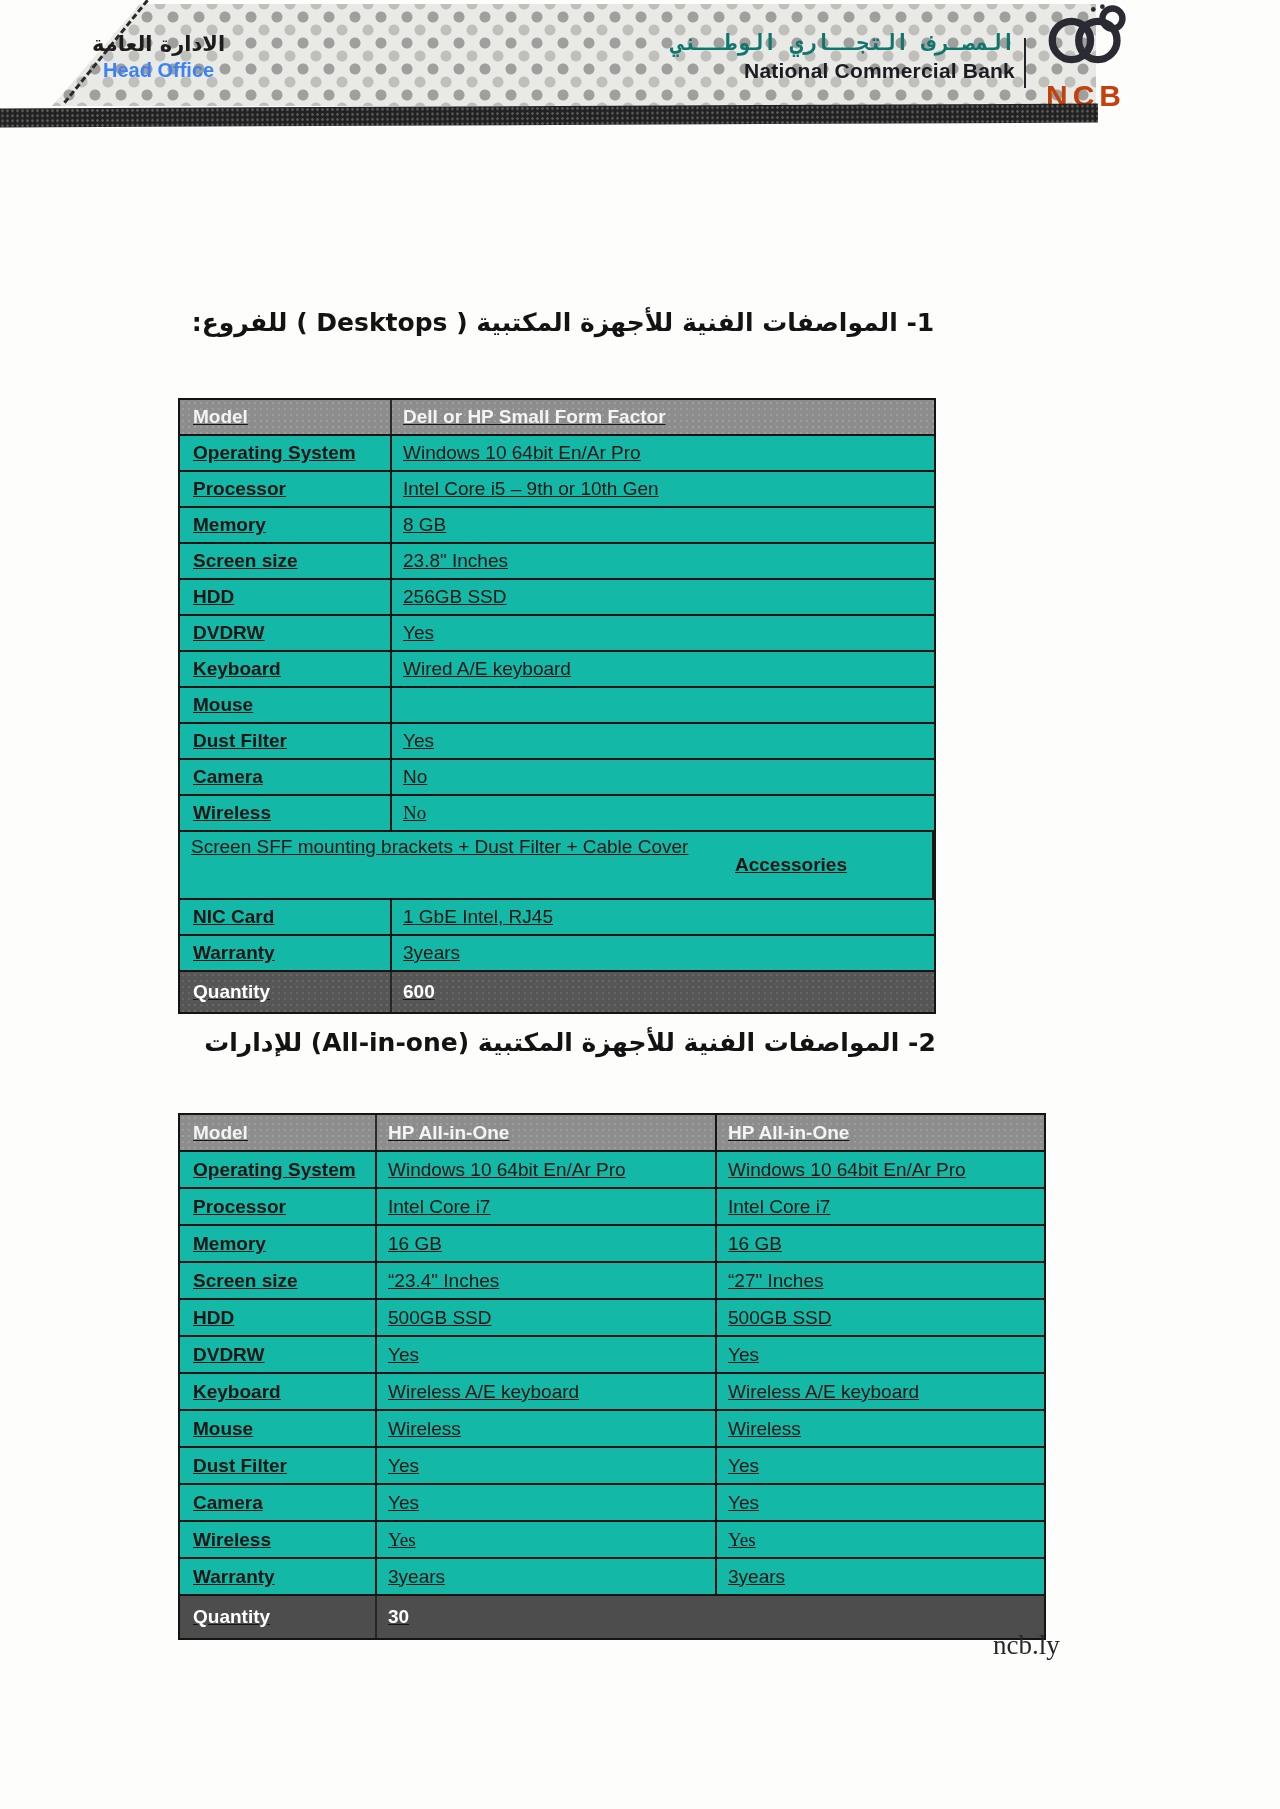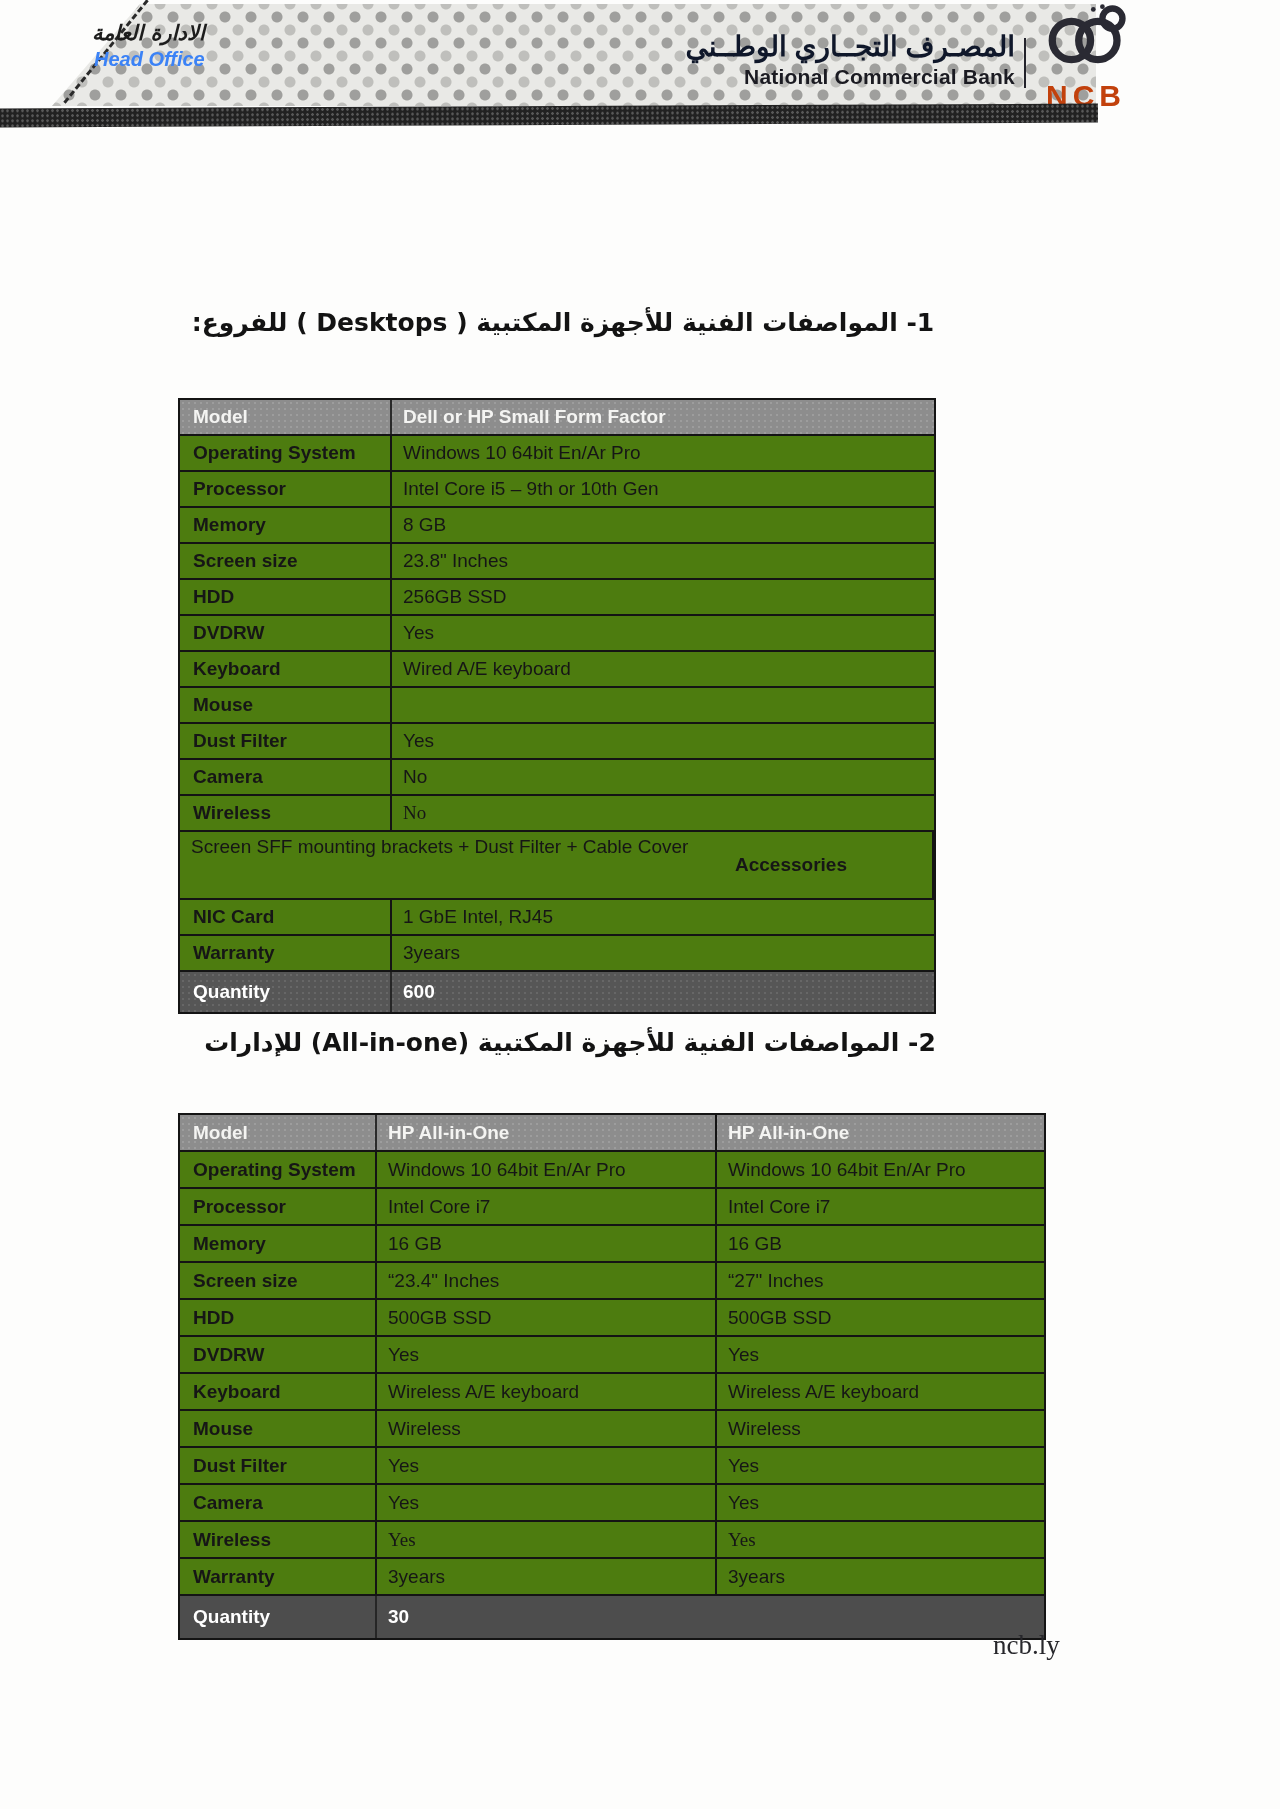--- a/index.html
+++ b/index.html
@@ -15,25 +15,25 @@
       radial-gradient(#bfbfbc 5px, transparent 6px),
       #e9e9e6;
     background-size:26px 26px,26px 26px,auto;
     background-position:0 0,13px 13px,0 0;
     clip-path:polygon(110px 0,100% 0,100% 100%,22px 100%);
   }
   .diag-dash{
     position:absolute; left:40px; top:50px; width:132px; height:0;
     border-top:3px dashed #2a2a2a; transform:rotate(-51deg);
   }
-  .hdr-left{position:absolute; left:92px; top:21px; text-align:right;font-style:italic;}
+  .hdr-left{position:absolute; left:92px; top:32px; text-align:center;}
   .hdr-left .ar{font-family:"DejaVu Sans",sans-serif; font-size:21px; font-weight:bold; color:#1d1d1d;}
   .hdr-left .en{font-size:20px; font-weight:bold; color:#3b82f6; margin-top:3px;}
   .hdr-right{position:absolute; left:660px; top:30px; width:355px; text-align:right;}
-  .hdr-right .ar{font-family:Liberation Sans, sans-serif; font-size:28px; font-weight:bold; color:#0f172a;}
+  .hdr-right .ar{font-family:Liberation Mono, monospace; font-size:22px; font-weight:bold; color:#0f766e;}
   .hdr-right .en{font-size:21px; font-weight:bold; color:#1b1b22; margin-top:2px; letter-spacing:.2px;}
   .hdr-divider{position:absolute; left:1024px; top:38px; width:2px; height:50px; background:#23232b;}
   .logo-box{position:absolute; left:1036px; top:4px; width:100px; text-align:center;}
   .logo-box svg{display:block; margin:0 auto;}
   .logo-word{
     font-size:30px; font-weight:bold; letter-spacing:5px; color:#c2410c;
     line-height:1; margin-top:15px; font-family:"Liberation Sans",sans-serif;
   }
   .top-bar{
     position:absolute; left:0; top:106px; width:1098px; height:19px;
@@ -43,21 +43,21 @@
     transform:rotate(-0.25deg);
   }
   
   .sec-title{
     position:absolute; width:770px; text-align:center; direction:rtl;
     font-family:"DejaVu Sans",sans-serif; font-weight:bold; font-size:25px; color:#131313;
   }
   #title1{left:178px; top:308px;}
   #title2{left:185px; top:1028px;}
   
-  .spec-table{position:absolute; border:2px solid #141414; background:#4d7c0f;}
+  .spec-table{position:absolute; border:2px solid #141414; background:#14b8a6;text-decoration:underline;}
   #table1{left:178px; top:398px; width:754px;}
   #table2{left:178px; top:1113px; width:864px;}
   .trow{display:flex; border-top:2px solid #141414; align-items:stretch;}
   .trow:first-child{border-top:none;}
   .cell{box-sizing:border-box; display:flex; align-items:center; font-size:19px; line-height:1.15;}
   .lbl{font-weight:bold; padding-left:13px; padding-right:6px; border-right:2px solid #141414;}
   #table1 .lbl{width:212px;}
   #table2 .lbl{width:197px;}
   .val{flex:1; padding-left:11px; padding-right:8px;}
   #table2 .v1{width:340px; flex:none; border-right:2px solid #141414;}

